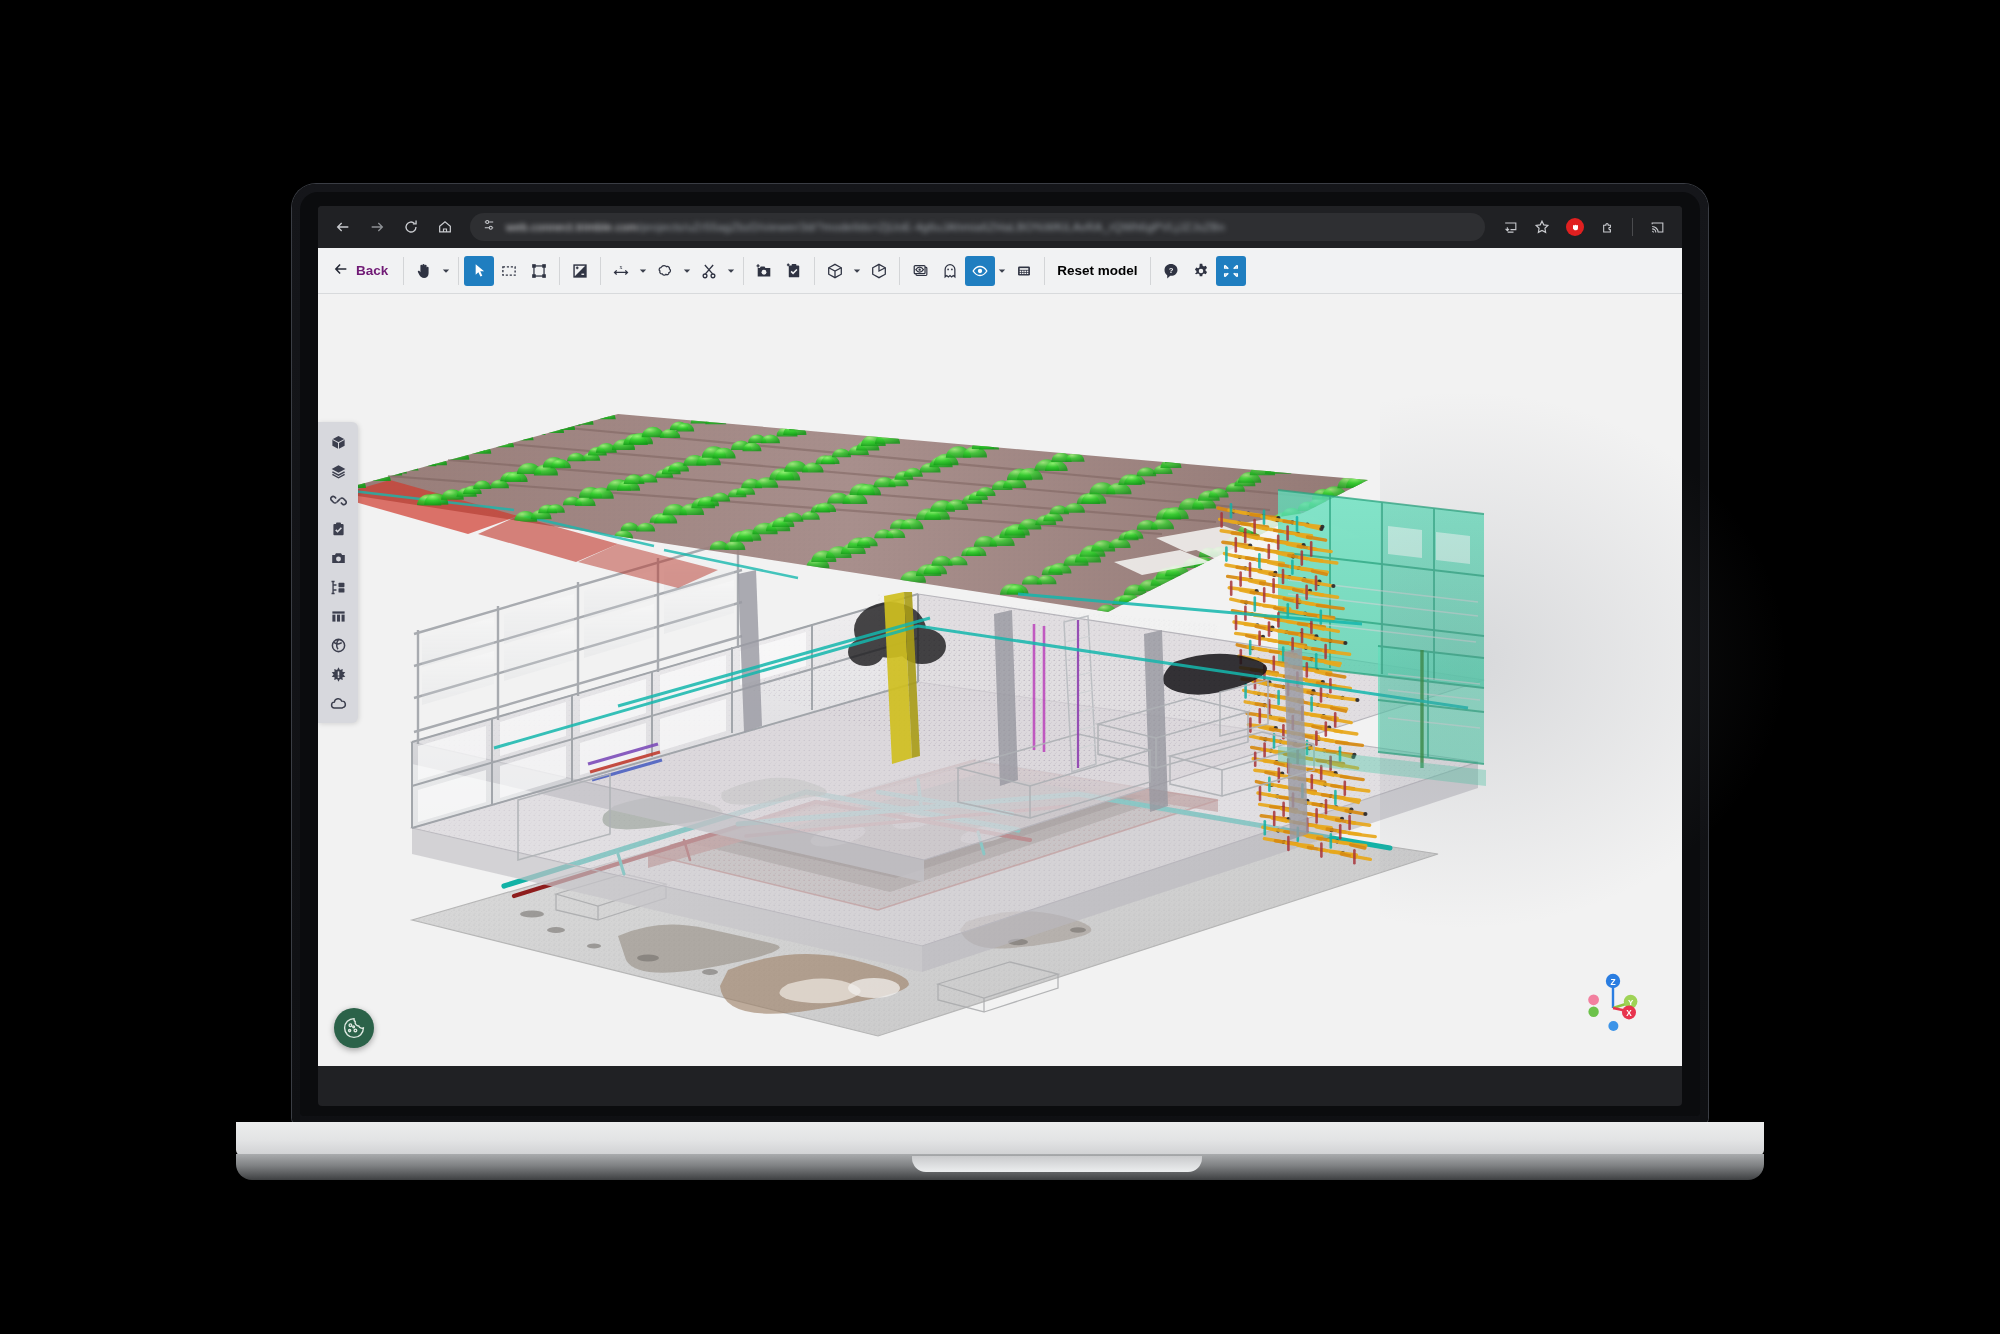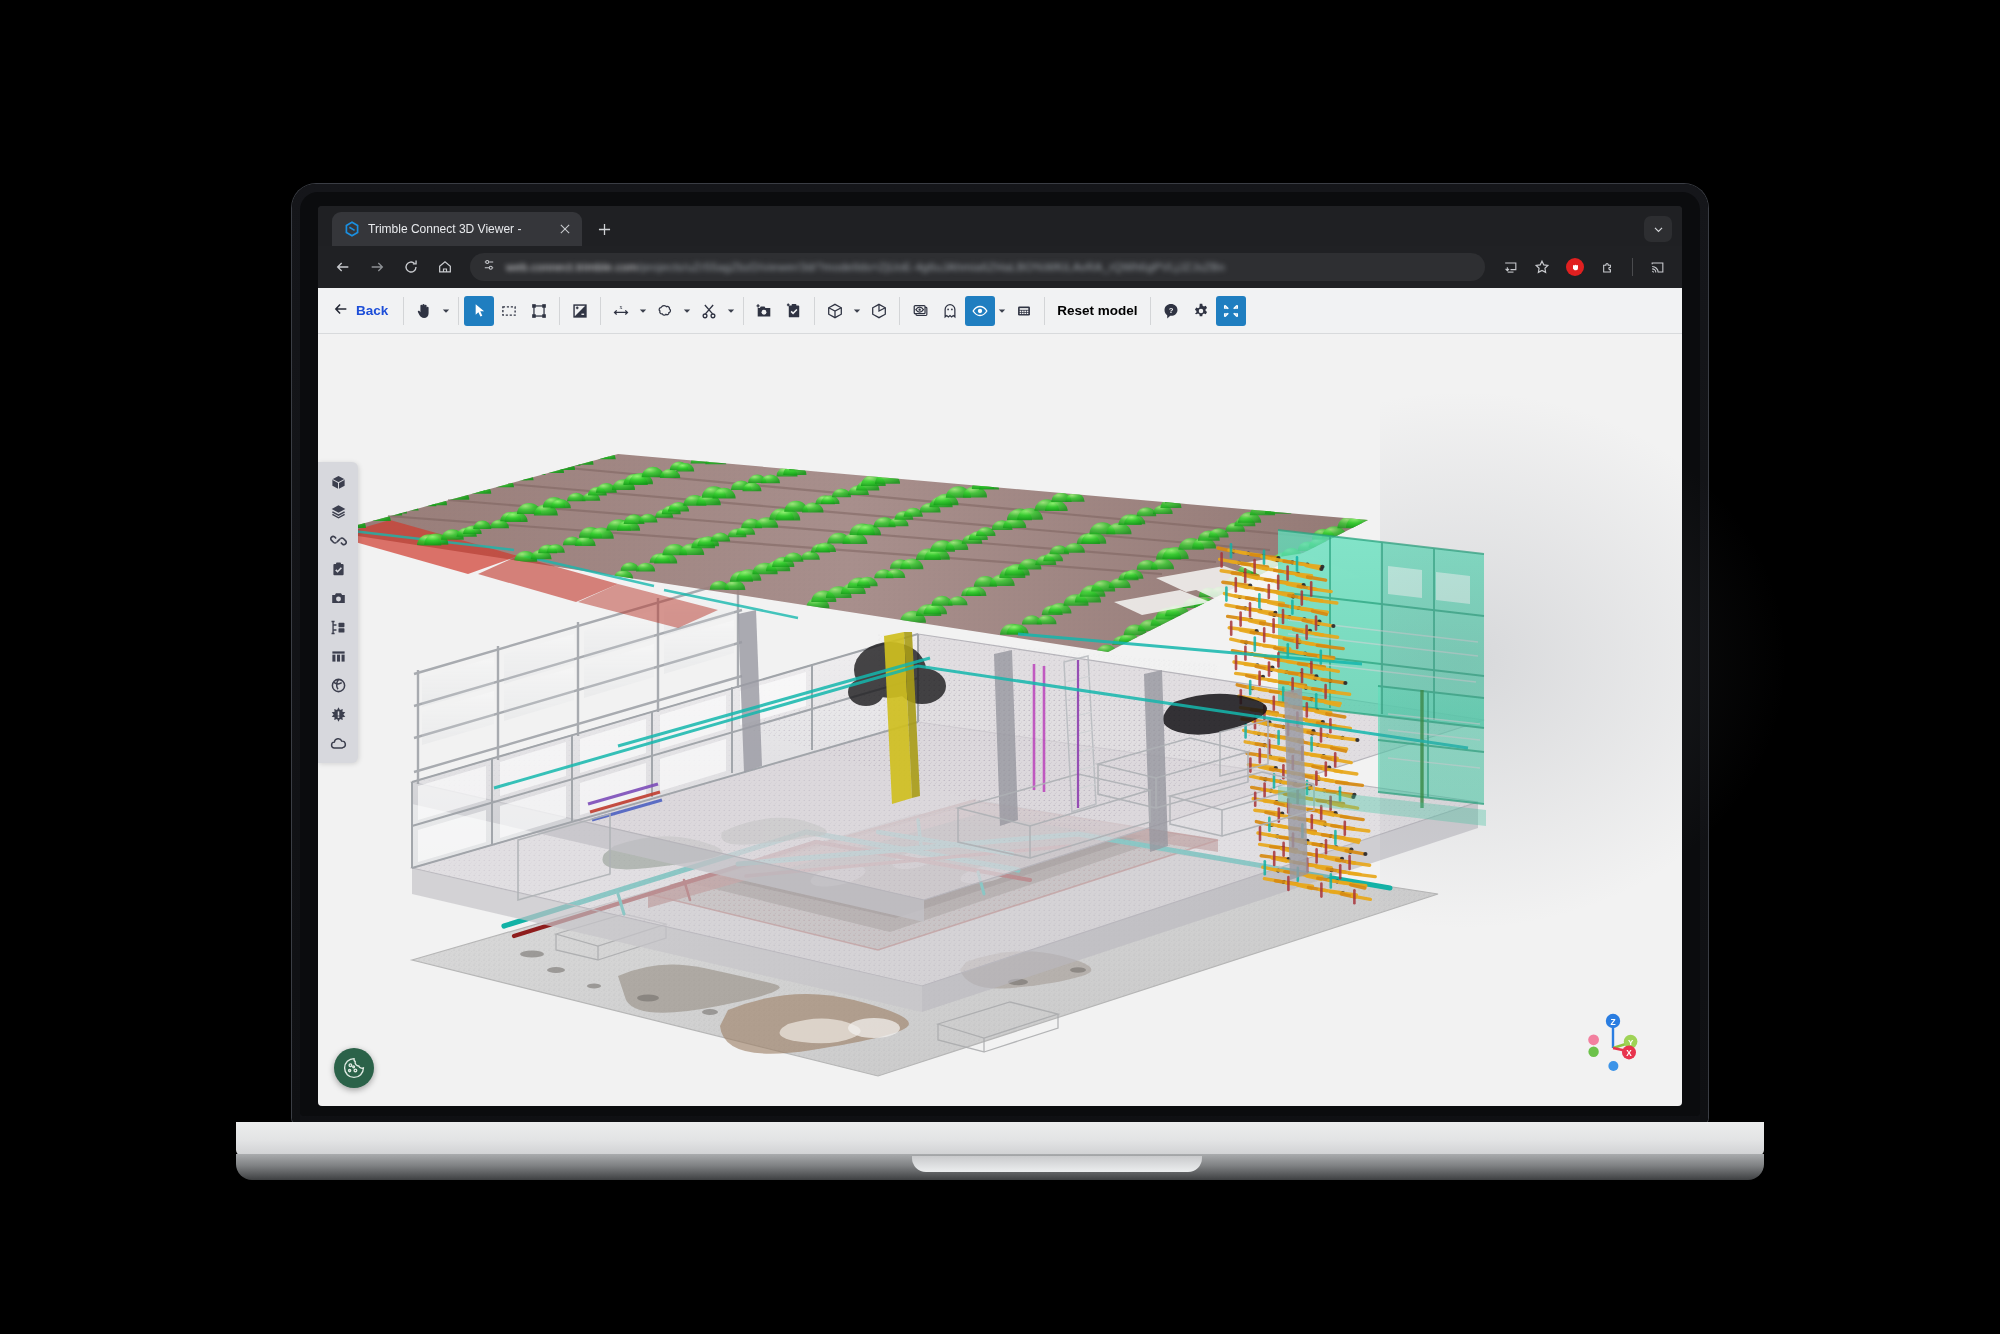--- a/index.html
+++ b/index.html
@@ -126,21 +126,21 @@
     display: flex; align-items: center; justify-content: center;
     color: #2f3342;
   }
   .tb-btn.active { background: #1f7ec0; color: #fff; }
   .tb-caret {
     width: 14px; height: 30px; display: flex; align-items: center;
     justify-content: center; color: #3a3f4c;
   }
   .back-btn {
     display: flex; align-items: center; gap: 7px; padding: 0 10px 0 4px;
-    color: #1d4ed8; font-size: 13.5px; font-weight: bold;
+    color: #701a75; font-size: 13.5px; font-weight: bold;
   }
   .reset-link {
     color: #000000; font-size: 13.5px; font-weight: bold;
     padding: 0 12px; white-space: nowrap;
   }
 
   
   .viewer {
     position: relative; height: calc(900px - 40px - 42px - 46px);
     background: #f2f2f2; overflow: hidden;
@@ -178,46 +178,20 @@
 <body>
 
 <div id="stage">
 
   <div id="laptop">
     <div id="lid"></div>
     <div id="lid-inner"></div>
 
     <div id="screen">
 
-      <div class="tabstrip">
-        <div class="tab">
-          <span class="tab-fav">
-            <svg viewBox="0 0 16 16" width="16" height="16">
-              <path d="M8 1.3 13.6 4.5v7L8 14.7 2.4 11.5v-7Z" fill="none" stroke="#1a8fe0" stroke-width="1.7"></path>
-              <path d="M5.4 6.2 10.6 9.4" stroke="#1a8fe0" stroke-width="1.7" fill="none"></path>
-            </svg>
-          </span>
-          <span class="tab-title">Trimble Connect 3D Viewer -</span>
-          <span class="tab-x">
-            <svg viewBox="0 0 12 12" width="10" height="10">
-              <path d="M1 1 11 11M11 1 1 11" stroke="#c7c9cc" stroke-width="1.3"></path>
-            </svg>
-          </span>
-        </div>
-        <div class="newtab">
-          <svg viewBox="0 0 14 14" width="13" height="13">
-            <path d="M7 1v12M1 7h12" stroke="#d0d2d5" stroke-width="1.4"></path>
-          </svg>
-        </div>
-        <div class="tab-search">
-          <svg viewBox="0 0 14 14" width="11" height="11">
-            <path d="M2.5 5 7 9.5 11.5 5" stroke="#d6d8db" stroke-width="1.5" fill="none"></path>
-          </svg>
-        </div>
-      </div>
 
       <div class="omnibar">
         <div class="navbtn">
           <svg viewBox="0 0 18 18" width="16" height="16">
             <path d="M15 9H3M7.5 4.5 3 9l4.5 4.5" stroke="#c9cbcf" stroke-width="1.5" fill="none"></path>
           </svg>
         </div>
         <div class="navbtn">
           <svg viewBox="0 0 18 18" width="16" height="16">
             <path d="M3 9h12M10.5 4.5 15 9l-4.5 4.5" stroke="#8e9195" stroke-width="1.5" fill="none"></path>

